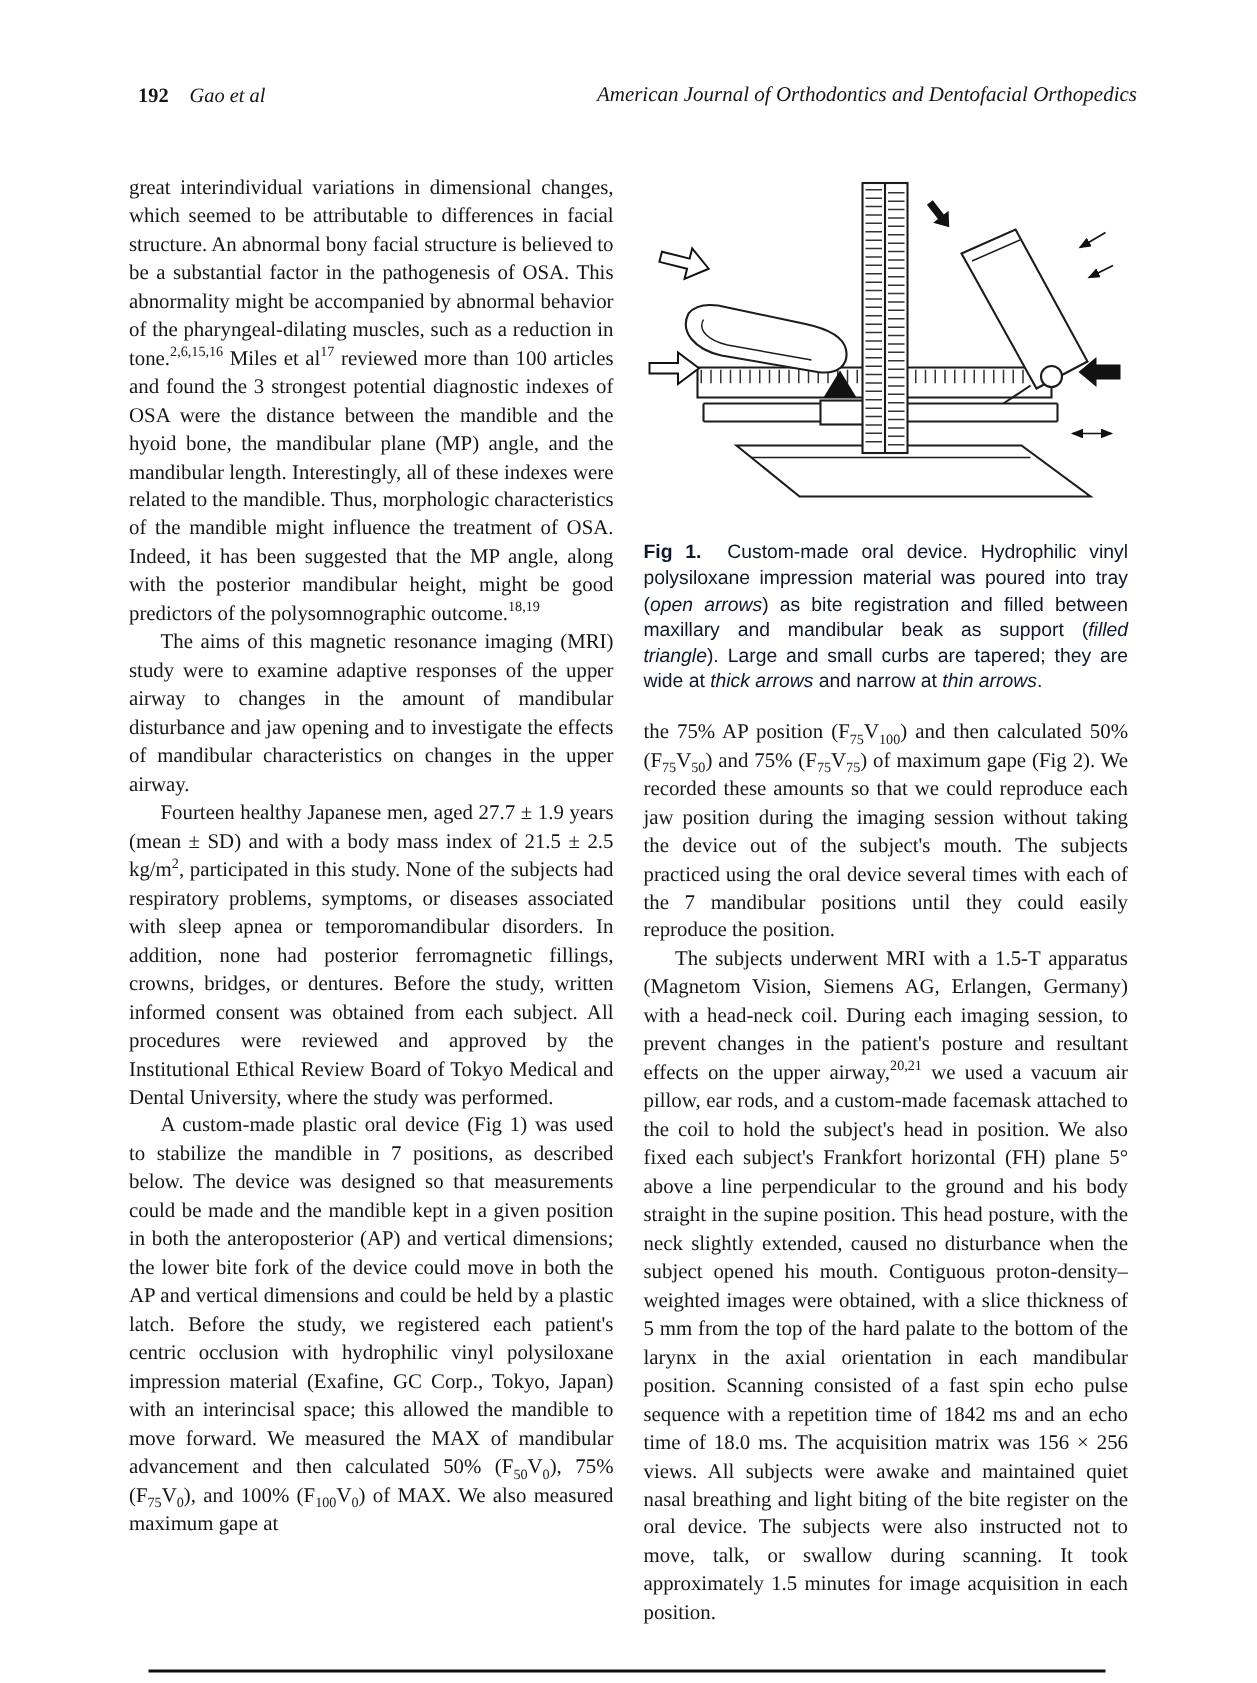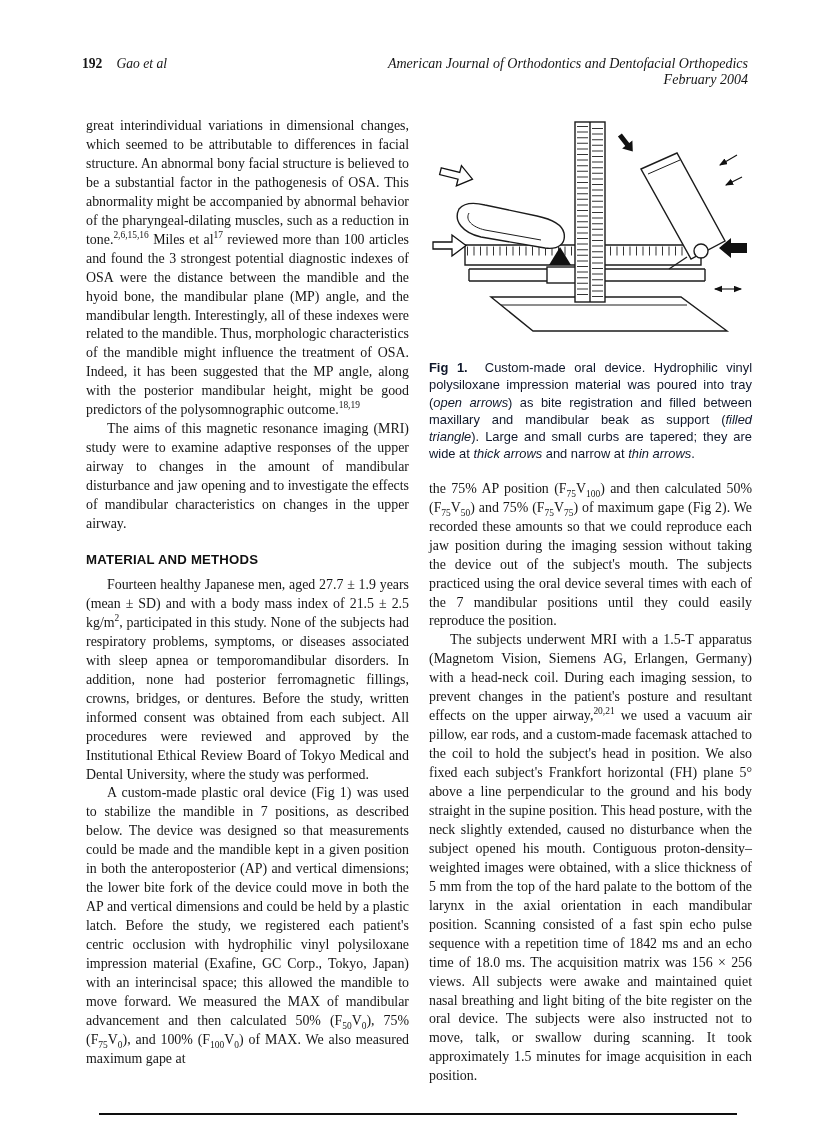--- a/index.html
+++ b/index.html
@@ -14,21 +14,21 @@
     margin: 0 auto;
     background: #ffffff;
     overflow: hidden;
     font-family: "Liberation Serif", "DejaVu Serif", serif;
     color: #161616;
   }
 
   .page-header {
     position: absolute;
     top: 56px;
-    left: 82px;
+    left: 92px;
     width: 666px;
     display: flex;
     justify-content: space-between;
     align-items: flex-start;
   }
   .header-left { font-size: 13.6px; white-space: nowrap; }
   .page-number { font-weight: bold; margin-right: 14px; }
   .running-author { font-style: italic; }
   .header-right {
     text-align: right;
@@ -91,30 +91,28 @@
 <body>
 
 <div class="page">
 
   <header class="page-header">
     <div class="header-left">
       <span class="page-number">192</span><span class="running-author">Gao et al</span>
     </div>
     <div class="header-right">
       <div>American Journal of Orthodontics and Dentofacial Orthopedics</div>
-      <div>February 2004</div>
     </div>
   </header>
 
   <main class="columns">
 
     <section class="col">
       <p class="body-par">great interindividual variations in dimensional changes, which seemed to be attributable to differences in facial structure. An abnormal bony facial structure is believed to be a substantial factor in the pathogenesis of OSA. This abnormality might be accompanied by abnormal behavior of the pharyngeal-dilating muscles, such as a reduction in tone.<sup>2,6,15,16</sup> Miles et al<sup>17</sup> reviewed more than 100 articles and found the 3 strongest potential diagnostic indexes of OSA were the distance between the mandible and the hyoid bone, the mandibular plane (MP) angle, and the mandibular length. Interestingly, all of these indexes were related to the mandible. Thus, morphologic characteristics of the mandible might influence the treatment of OSA. Indeed, it has been suggested that the MP angle, along with the posterior mandibular height, might be good predictors of the polysomnographic outcome.<sup>18,19</sup></p>
       <p class="body-par indent">The aims of this magnetic resonance imaging (MRI) study were to examine adaptive responses of the upper airway to changes in the amount of mandibular disturbance and jaw opening and to investigate the effects of mandibular characteristics on changes in the upper airway.</p>
-      <h2 class="section-heading">MATERIAL AND METHODS</h2>
       <p class="body-par indent">Fourteen healthy Japanese men, aged 27.7 ± 1.9 years (mean ± SD) and with a body mass index of 21.5 ± 2.5 kg/m<sup>2</sup>, participated in this study. None of the subjects had respiratory problems, symptoms, or diseases associated with sleep apnea or temporomandibular disorders. In addition, none had posterior ferromagnetic fillings, crowns, bridges, or dentures. Before the study, written informed consent was obtained from each subject. All procedures were reviewed and approved by the Institutional Ethical Review Board of Tokyo Medical and Dental University, where the study was performed.</p>
       <p class="body-par indent">A custom-made plastic oral device (Fig 1) was used to stabilize the mandible in 7 positions, as described below. The device was designed so that measurements could be made and the mandible kept in a given position in both the anteroposterior (AP) and vertical dimensions; the lower bite fork of the device could move in both the AP and vertical dimensions and could be held by a plastic latch. Before the study, we registered each patient's centric occlusion with hydrophilic vinyl polysiloxane impression material (Exafine, GC Corp., Tokyo, Japan) with an interincisal space; this allowed the mandible to move forward. We measured the MAX of mandibular advancement and then calculated 50% (F<sub>50</sub>V<sub>0</sub>), 75% (F<sub>75</sub>V<sub>0</sub>), and 100% (F<sub>100</sub>V<sub>0</sub>) of MAX. We also measured maximum gape at</p>
     </section>
 
     <section class="col">
 
       <figure class="figure">
         <svg class="figure-art" viewBox="0 0 323 232" xmlns="http://www.w3.org/2000/svg" role="img">
           <defs>
             <marker id="ah" markerWidth="9" markerHeight="8" refX="6.5" refY="3" orient="auto-start-reverse">

